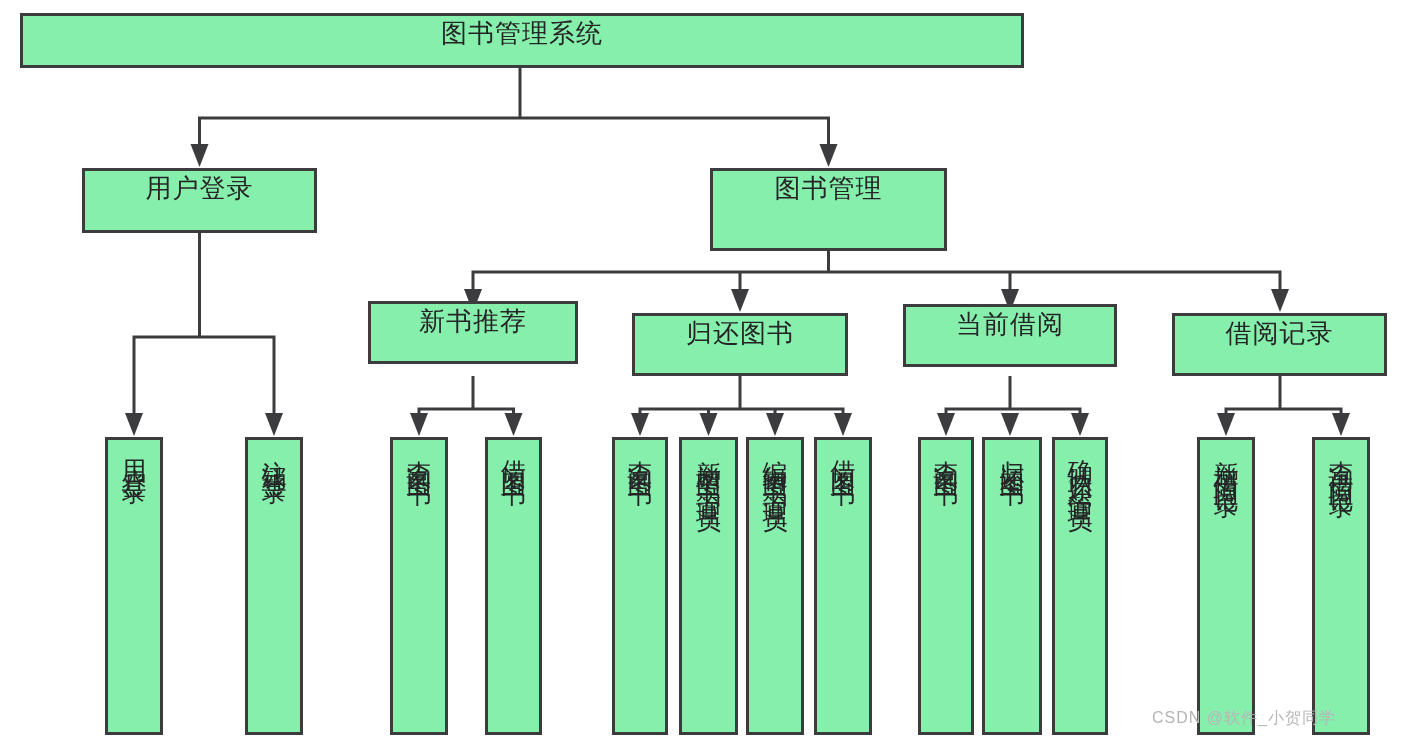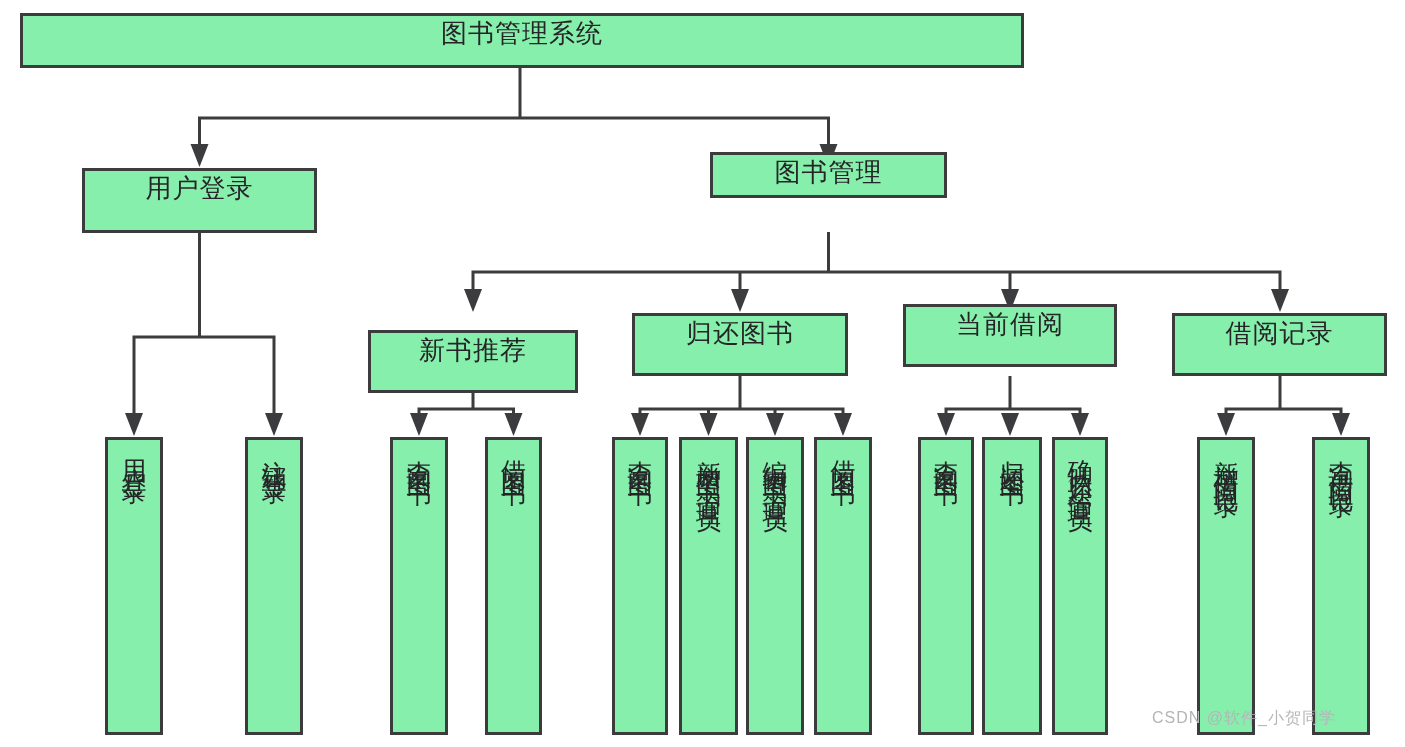--- a/index.html
+++ b/index.html
@@ -60,25 +60,25 @@
     </g>
   </svg>
 
   <div class="box" style="left:20px;top:13px;width:1004px;height:55px">
     <span class="hlabel">图书管理系统</span>
   </div>
 
   <div class="box" style="left:82px;top:168px;width:235px;height:65px">
     <span class="hlabel">用户登录</span>
   </div>
-  <div class="box" style="left:710px;top:152px;width:237px;height:46px">
+  <div class="box" style="left:710px;top:168px;width:237px;height:83px">
     <span class="hlabel">图书管理</span>
   </div>
 
-  <div class="box" style="left:368px;top:330px;width:210px;height:63px">
+  <div class="box" style="left:368px;top:301px;width:210px;height:63px">
     <span class="hlabel">新书推荐</span>
   </div>
   <div class="box" style="left:632px;top:313px;width:216px;height:63px">
     <span class="hlabel">归还图书</span>
   </div>
   <div class="box" style="left:903px;top:304px;width:214px;height:63px">
     <span class="hlabel">当前借阅</span>
   </div>
   <div class="box" style="left:1172px;top:313px;width:215px;height:63px">
     <span class="hlabel">借阅记录</span>

